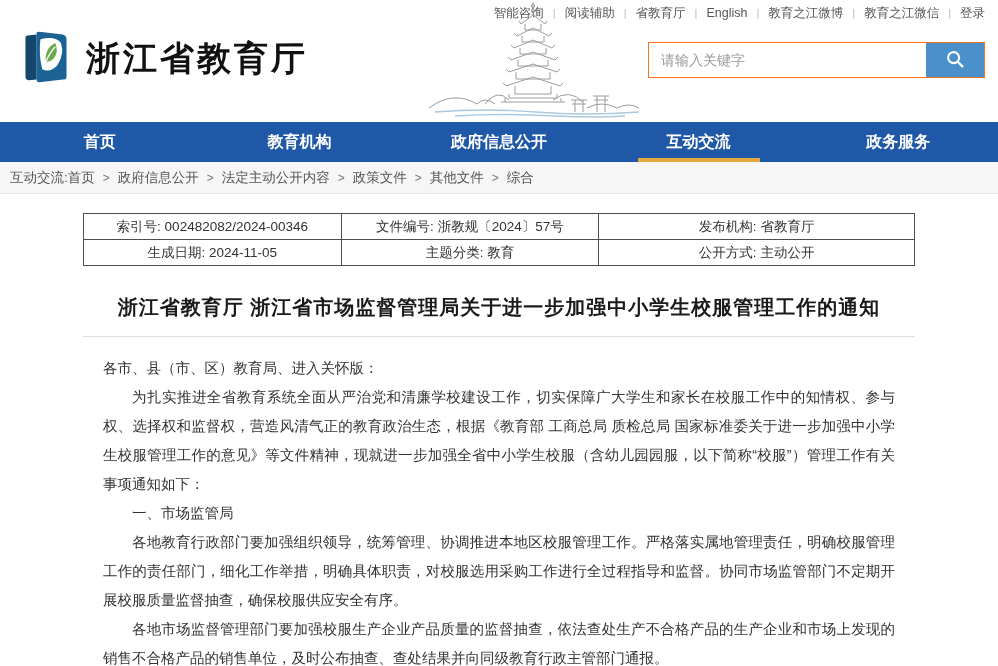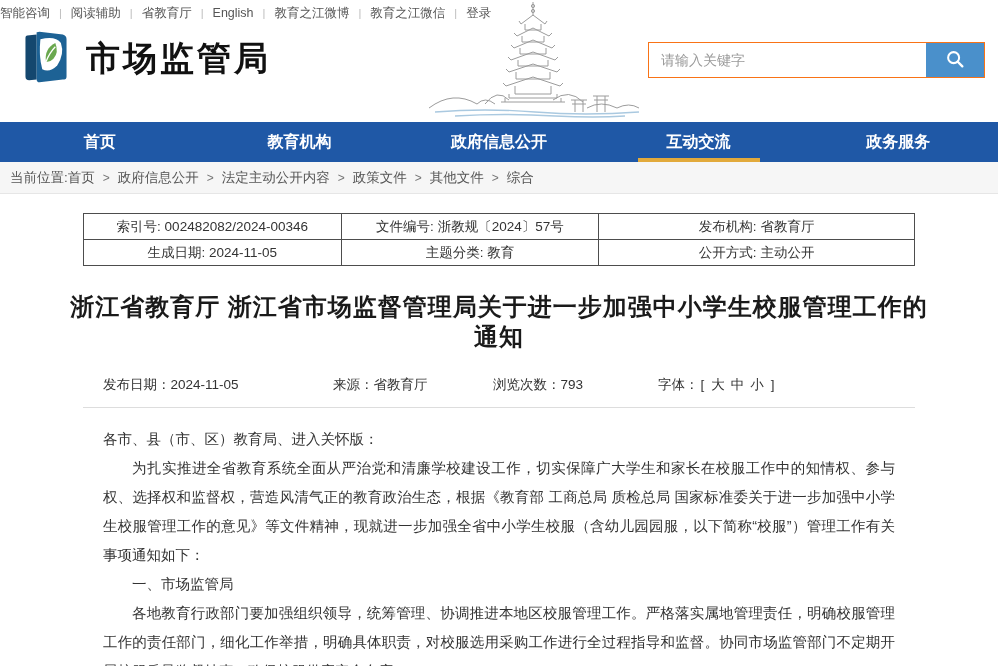--- a/index.html
+++ b/index.html
@@ -4,21 +4,21 @@
 <style>
   * { box-sizing: border-box; }
   html,body { margin:0; padding:0; }
   body {
     width:998px; height:666px; overflow:hidden; background:#fff;
     font-family:"Liberation Sans","DejaVu Sans",sans-serif; color:#333;
   }
   .page { position:relative; width:998px; height:666px; background:#fff; }
 
   
-  .top-bar { height:26px; display:flex; align-items:center; padding-right:13px; }
+  .top-bar { height:26px; display:flex; justify-content:flex-end; align-items:center; padding-right:13px; }
   .toplink { font-size:12.5px; color:#555; text-decoration:none; cursor:pointer; white-space:nowrap; }
   .topsep { color:#bbb; margin:0 9px; font-size:11px; }
 
   
   .header { position:relative; height:96px; background:#fff; }
   .logo { position:absolute; left:18px; top:2px; display:flex; align-items:center; gap:12px; cursor:pointer; }
   .logo-text {
     font-family:"Liberation Serif","DejaVu Serif",serif; font-size:34px; font-weight:bold;
     color:#111; letter-spacing:3px;
   }
@@ -50,21 +50,21 @@
 
   
   .content { padding-top:19px; }
   .doc-table { width:832px; margin:0 auto; border-collapse:collapse; table-layout:fixed; }
   .doc-table td { border:1px solid #4d4d4d; height:26px; text-align:center; font-size:13.5px; color:#333; padding:0 4px; overflow:hidden; white-space:nowrap; }
   .doc-table col.c1 { width:31%; } .doc-table col.c2 { width:31%; } .doc-table col.c3 { width:38%; }
 
   
   .doc-title {
     width:860px; margin:26px auto 14px; text-align:center;
-    font-size:24px; font-weight:bold; color:#1a1a1a; line-height:30px; letter-spacing:1px;
+    font-size:20px; font-weight:bold; color:#1a1a1a; line-height:30px; letter-spacing:1px;
   }
   .meta-row { position:relative; width:792px; margin:24px auto 0; height:18px; font-size:13.5px; color:#333; }
   .meta-item { position:absolute; top:0; white-space:nowrap; }
   .mi-1 { left:0; } .mi-2 { left:230px; } .mi-3 { left:390px; } .mi-4 { left:555px; }
   .font-sizes::before { content:"["; margin:0 4px 0 2px; }
   .font-sizes::after  { content:"]"; margin-left:4px; }
   .font-size-link { cursor:pointer; color:#333; text-decoration:none; margin:0 3px; }
   .divider { width:832px; margin:13px auto 0; border:none; border-top:1px solid #ddd; height:0; }
 
   
@@ -97,21 +97,21 @@
     <div class="logo">
       <span>
         <svg width="56" height="58" viewBox="0 0 60 62">
           <path d="M10 8 Q8 8 8 11 L8 52 Q8 56 12 56 L20 55 L20 7 Z" fill="#14476e"></path>
           <path d="M20 6 Q19 4 23 4 L48 7 Q52 8 52 12 L52 52 Q52 56 48 55 L23 58 Q20 58 20 55 Z" fill="#1d6295"></path>
           <path d="M24 12 Q40 8 46 16 Q50 28 42 40 Q34 48 26 44 Q22 30 24 12 Z" fill="#ffffff"></path>
           <path d="M30 36 Q28 22 40 16 Q44 26 38 33 Q34 37 30 36 Z" fill="#6aa84f"></path>
           <path d="M30 36 Q34 26 40 20" stroke="#ffffff" stroke-width="1.4" fill="none"></path>
         </svg>
       </span>
-      <span class="logo-text">市场监管局</span>
+      <span class="logo-text">浙江省教育厅</span>
     </div>
 
     <svg class="pagoda" width="220" height="120" viewBox="0 0 220 120">
       <g stroke="#9c9c9c" stroke-width="1" fill="none">
         <line x1="108" y1="2" x2="108" y2="16"></line>
         <circle cx="108" cy="6" r="1.6"></circle>
         <circle cx="108" cy="11" r="1.6"></circle>
         <path d="M96 24 L108 15 L120 24 M96 24 L94 21 M120 24 L122 21"></path>
         <path d="M100 24 L100 30 L116 30 L116 24"></path>
         <path d="M92 36 L108 28 L124 36 M92 36 L89 33 M124 36 L127 33"></path>
@@ -156,21 +156,21 @@
     <a class="nav-item">教育机构</a>
     <a class="nav-item">政府信息公开</a>
     <a class="nav-item">
       <span>互动交流</span>
       <span class="active-bar"></span>
     </a>
     <a class="nav-item">政务服务</a>
   </nav>
 
   <div class="breadcrumb">
-    <span class="crumb-prefix">当前位置:</span>
+    <span class="crumb-prefix">互动交流:</span>
     <a class="crumb">首页</a>
     <a class="crumb">政府信息公开</a>
     <a class="crumb">法定主动公开内容</a>
     <a class="crumb">政策文件</a>
     <a class="crumb">其他文件</a>
     <a class="crumb">综合</a>
   </div>
 
   <main class="content">
 
@@ -207,34 +207,20 @@
         <td>
           <span>公开方式:</span>
           <span>主动公开</span>
         </td>
       </tr>
     </tbody>
       </table>
 
     <h1 class="doc-title">浙江省教育厅 浙江省市场监督管理局关于进一步加强中小学生校服管理工作的通知</h1>
 
-    <div class="meta-row">
-      <span class="meta-item mi-1">
-        <span>发布日期：</span><span>2024-11-05</span>
-      </span>
-      <span class="meta-item mi-2">
-        <span>来源：</span><span>省教育厅</span>
-      </span>
-      <span class="meta-item mi-3">
-        <span>浏览次数：</span><span>793</span>
-      </span>
-      <span class="meta-item mi-4">
-        <span>字体：</span><span class="font-sizes"><a class="font-size-link">大</a><a class="font-size-link">中</a><a class="font-size-link">小</a></span>
-      </span>
-    </div>
 
     <hr class="divider">
 
     <article class="article">
       <p class="no-indent">各市、县（市、区）教育局、进入关怀版：</p>
       <p>为扎实推进全省教育系统全面从严治党和清廉学校建设工作，切实保障广大学生和家长在校服工作中的知情权、参与权、选择权和监督权，营造风清气正的教育政治生态，根据《教育部 工商总局 质检总局 国家标准委关于进一步加强中小学生校服管理工作的意见》等文件精神，现就进一步加强全省中小学生校服（含幼儿园园服，以下简称“校服”）管理工作有关事项通知如下：</p>
       <p>一、市场监管局</p>
       <p>各地教育行政部门要加强组织领导，统筹管理、协调推进本地区校服管理工作。严格落实属地管理责任，明确校服管理工作的责任部门，细化工作举措，明确具体职责，对校服选用采购工作进行全过程指导和监督。协同市场监管部门不定期开展校服质量监督抽查，确保校服供应安全有序。</p>
       <p>各地市场监督管理部门要加强校服生产企业产品质量的监督抽查，依法查处生产不合格产品的生产企业和市场上发现的销售不合格产品的销售单位，及时公布抽查、查处结果并向同级教育行政主管部门通报。</p>
 

